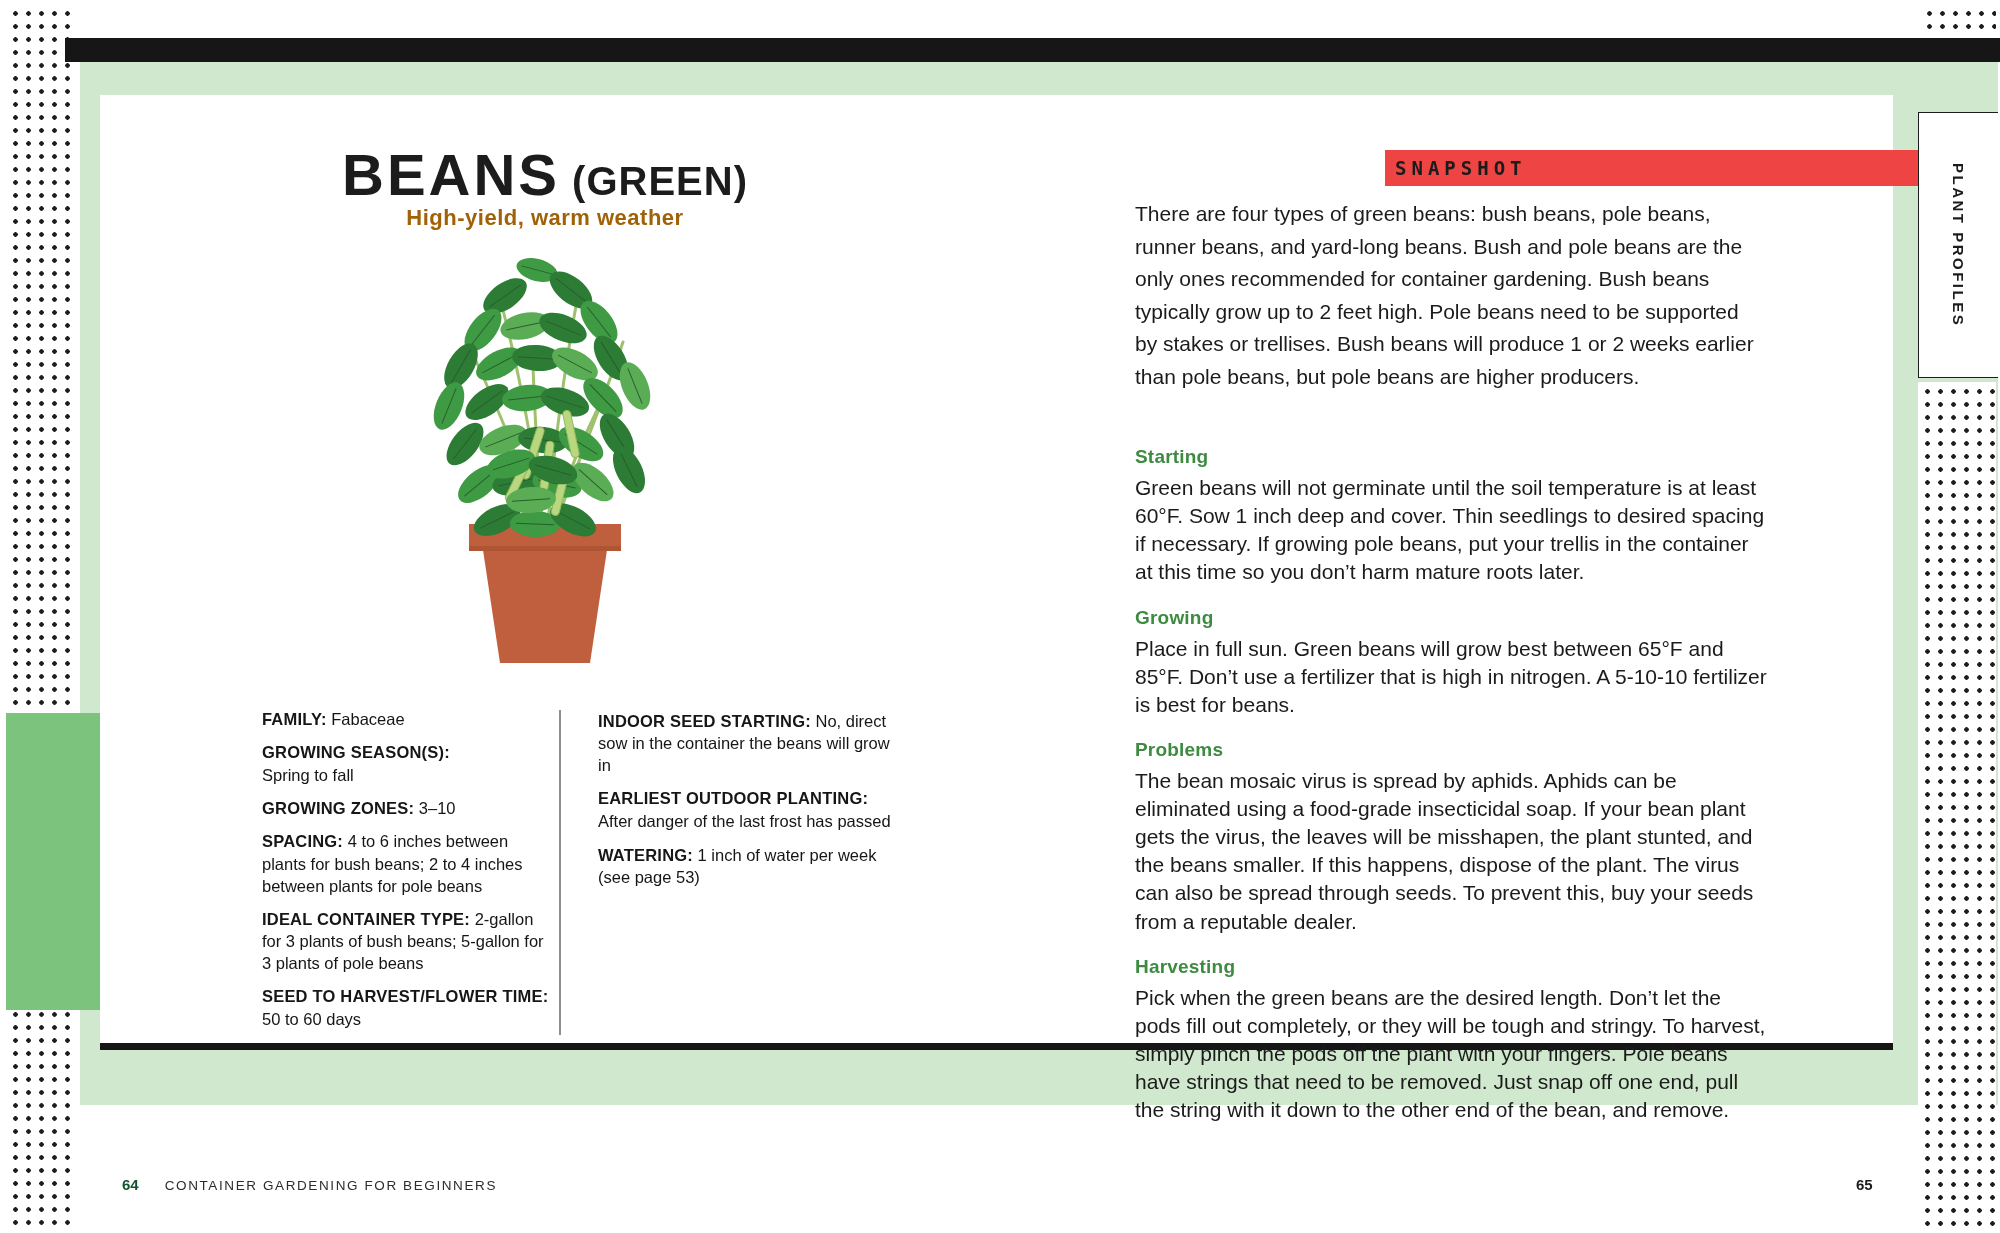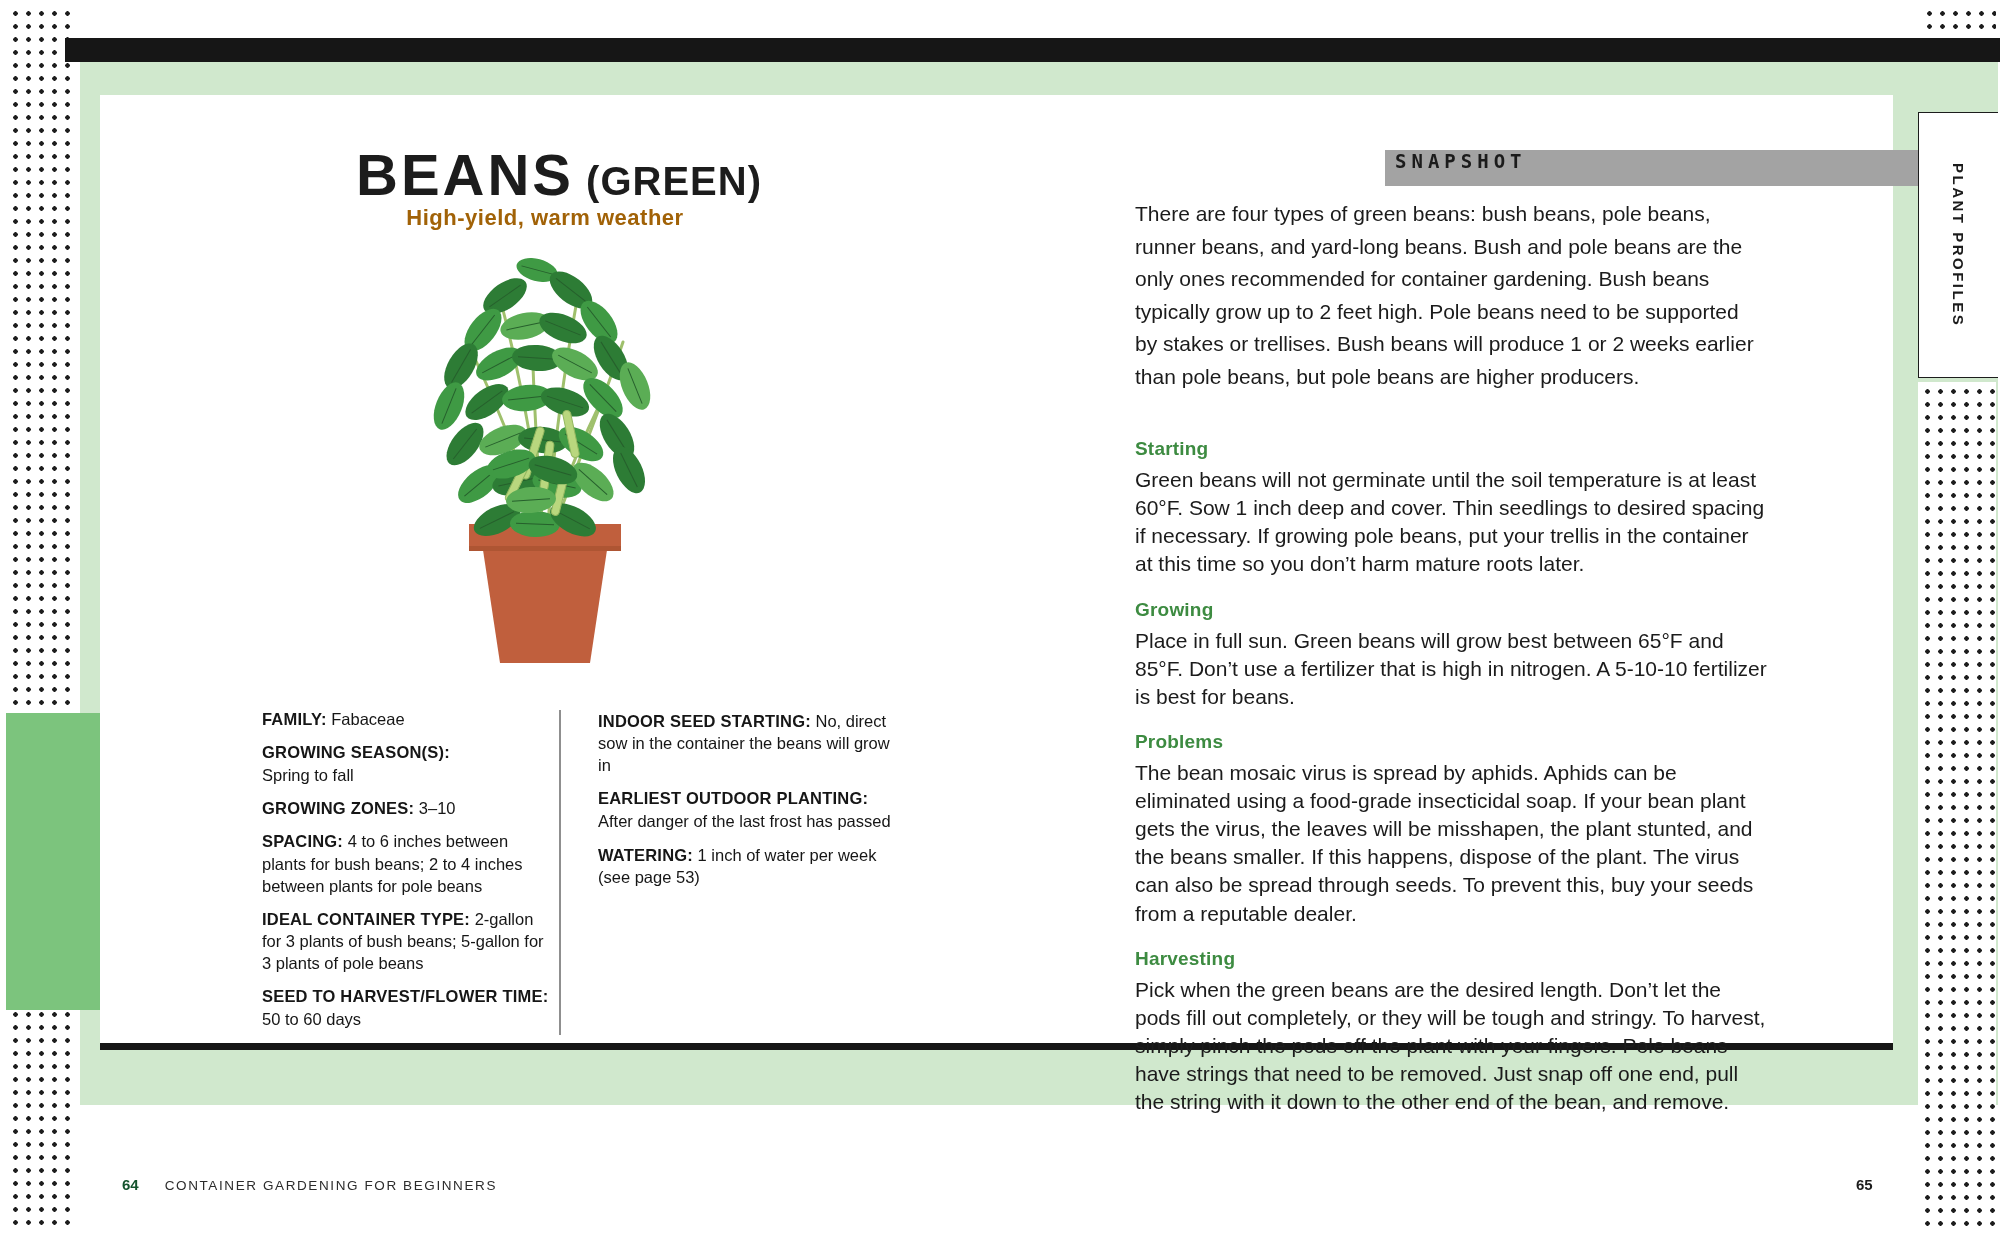--- a/index.html
+++ b/index.html
@@ -21,46 +21,46 @@
   .dots-right-top   { left:1920px; top:4px;   width:76px;  height:32px; }
   .dots-right-lower { left:1918px; top:382px; width:78px;  height:847px; }
 
   .topbar { left:65px; top:38px; width:1935px; height:24px; background:#161616; }
   .frame  { left:80px; top:62px; width:1918px; height:1043px; background:#d0e8cd; }
   .panel  { left:100px; top:95px; width:1793px; height:948px; background:#ffffff; }
   .bottom-rule { left:100px; top:1043px; width:1793px; height:7px; background:#161616; }
   .green-block { left:6px; top:713px; width:100px; height:297px; background:#7cc47d; }
 
   
-  .title-line { left:264px; top:120px; width:590px; text-align:center; white-space:nowrap; }
+  .title-line { left:250px; top:120px; width:590px; text-align:center; white-space:nowrap; }
   .title-main { font-size:58px; font-weight:800; letter-spacing:3px; color:#1c1c1c; }
   .title-qual { font-size:40px; font-weight:600; letter-spacing:1px; margin-left:12px; color:#1c1c1c; }
   .subtitle { left:250px; top:205px; width:590px; text-align:center;
               font-size:22px; font-weight:700; letter-spacing:.5px; color:#a16207; }
   .illustration { left:385px; top:238px; width:320px; height:435px; }
 
   .facts { font-size:16.5px; line-height:1.34; color:#161616; }
   .facts-left  { left:262px; top:708px; width:292px; }
   .facts-right { left:598px; top:710px; width:300px; }
   .fact { margin:0 0 11px 0; }
   .fact b { font-weight:700; letter-spacing:.2px; }
   .fact.block b { display:block; margin-bottom:1px; }
   .facts-divider { left:559px; top:710px; width:2px; height:325px; background:#8f8f8f; }
 
   
-  .snapshot-bar { left:1385px; top:150px; width:535px; height:36px; background:#a3a3a3;
-                  display:flex; }
+  .snapshot-bar { left:1385px; top:150px; width:535px; height:36px; background:#ef4444;
+                  display:flex; align-items:center; }
   .snapshot-label { font-family:"DejaVu Sans Mono", monospace; font-size:19px; font-weight:700;
                     letter-spacing:5px; color:#1b1b1b; padding-left:10px; }
   .snapshot-text { left:1135px; top:198px; width:628px; font-size:21px; line-height:1.55; color:#1b1b1b; }
   .snapshot-text p { margin:0; }
 
   .sections { left:1135px; top:438px; width:632px; }
   .section { margin:0 0 20px 0; }
-  .section h3 { margin:0 0 6px 0; font-size:19px; font-weight:700; color:#3d8b41; letter-spacing:.2px; }
+  .section h3 { margin:8px 0 6px 0; font-size:19px; font-weight:700; color:#3d8b41; letter-spacing:.2px; }
   .section p  { margin:0; font-size:21px; line-height:1.34; color:#1b1b1b; }
 
   
   .side-tab { left:1918px; top:112px; width:80px; height:266px; background:#ffffff;
               border:1.5px solid #1c1c1c; border-right:none;
               display:flex; align-items:center; justify-content:center; }
   .side-tab span { writing-mode:vertical-rl; font-size:15px; font-weight:600;
                    letter-spacing:2.5px; color:#1b1b1b; }
 
   

